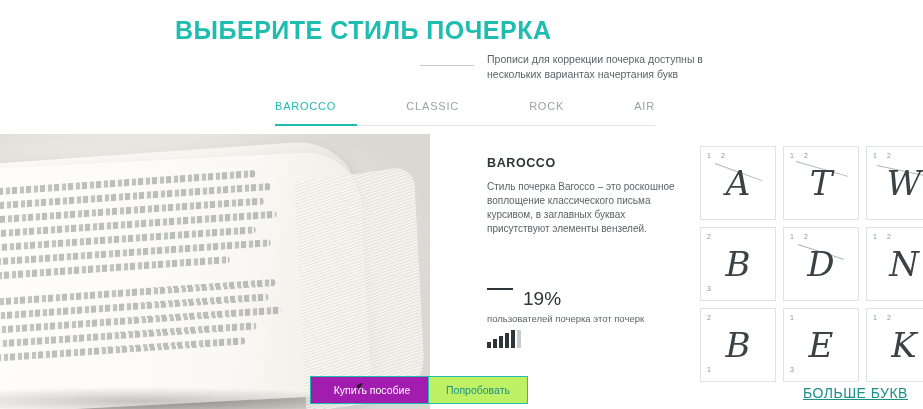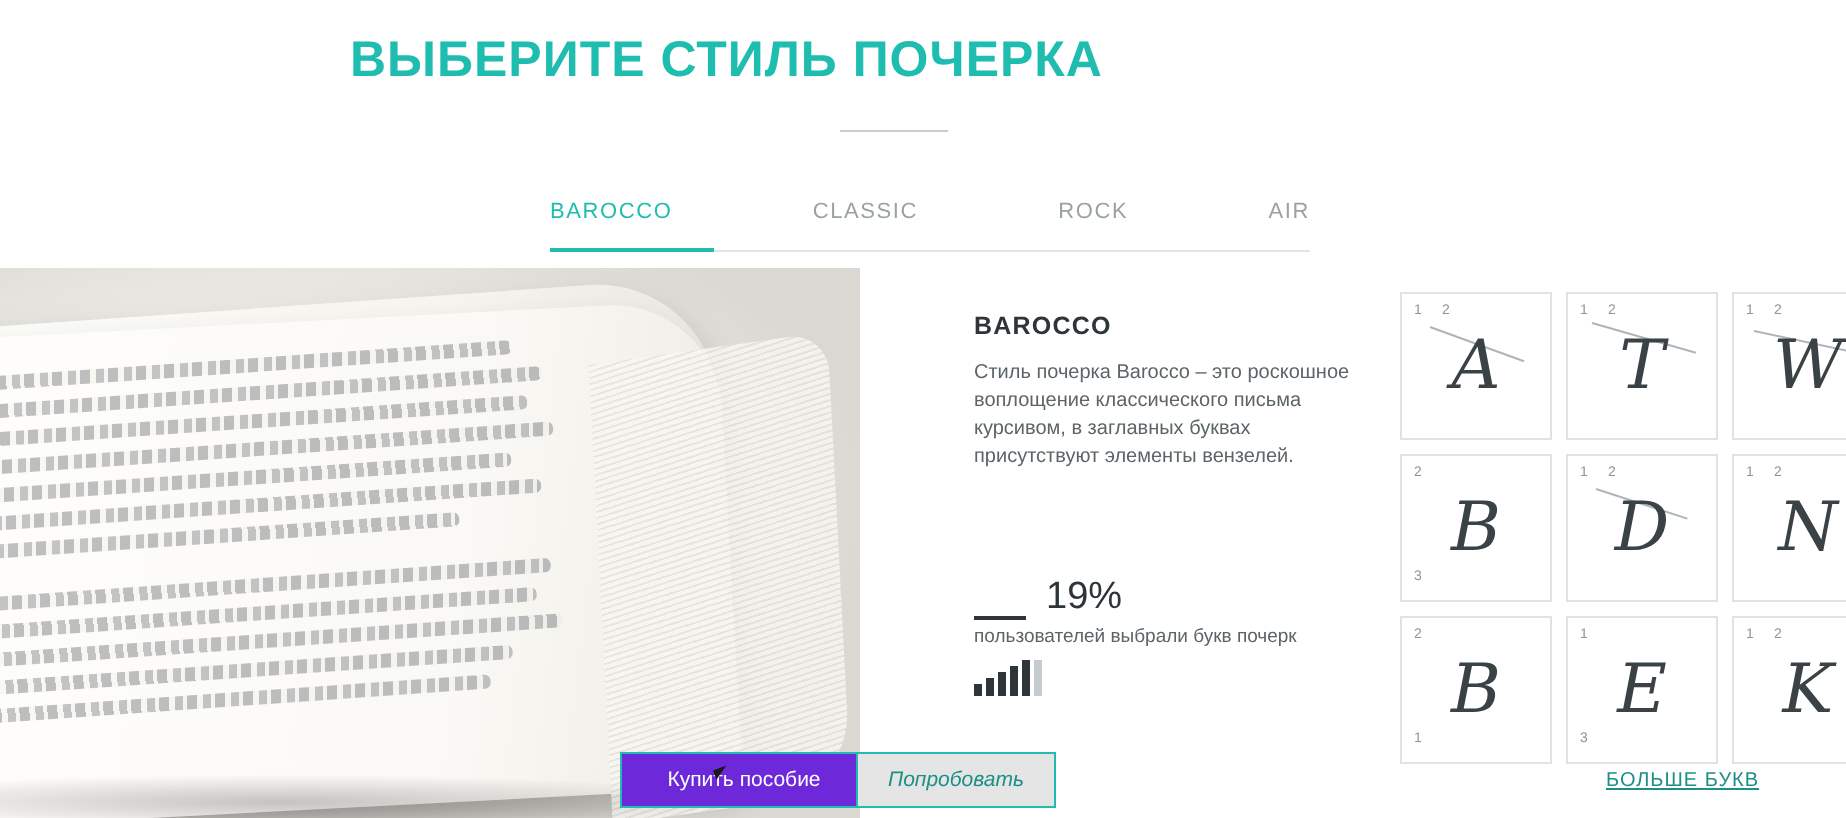--- a/index.html
+++ b/index.html
@@ -159,21 +159,21 @@
     margin-bottom: 9px;
   }
 
   .stat-block {
     position: absolute;
     left: 487px; top: 288px;
     width: 210px;
   }
   .stat-row {
     display: flex;
-    align-items: flex-end;
+    align-items: flex-start;
     gap: 10px;
   }
   .stat-dash {
     width: 26px; height: 2px;
     background: #2d3538;
   }
   .stat-value {
     font-size: 19px;
     color: #2d3538;
   }
@@ -251,36 +251,35 @@
     font-size: 10.5px;
     font-family: inherit;
     cursor: pointer;
     display: flex;
     align-items: center;
     justify-content: center;
   }
   .btn-buy {
     left: 310px; top: 376px;
     width: 124px;
-    background: #6d28d9;
+    background: #a21caf;
     border: 1px solid #1fbdb0;
     color: #ffffff;
   }
   .btn-try {
     left: 428px; top: 376px;
     width: 100px;
-    background: #e5e5e5;
+    background: #bef264;
     border: 1px solid #1fbdb0;
     color: #1c8f86;
-    font-style: italic;
   }
   .more-link {
     position: absolute;
     left: 803px; top: 385px;
-    font-size: 10px;
+    font-size: 14px;
     letter-spacing: 0.5px;
     color: #1c8f86;
     text-decoration: underline;
     cursor: pointer;
   }
 
   .cursor {
     position: absolute;
     left: 357px; top: 383px;
     width: 0; height: 0;
@@ -291,20 +290,21 @@
   }
 </style>
 </head>
 <body>
 
 <div class="page">
 
   <h1 class="page-title">ВЫБЕРИТЕ СТИЛЬ ПОЧЕРКА</h1>
 
   <div class="subtitle-rule"></div>
+  <div class="subtitle">Прописи для коррекции почерка доступны в нескольких вариантах начертания букв</div>
 
   <div class="tabs">
     <button class="tab active">BAROCCO</button>
     <button class="tab">CLASSIC</button>
     <button class="tab">ROCK</button>
     <button class="tab">AIR</button>
   </div>
   <div class="tabs-baseline"></div>
   <div class="tabs-underline"></div>
 
@@ -334,21 +334,21 @@
   <div class="desc">
     <div class="desc-title">BAROCCO</div>
     <p class="desc-p">Стиль почерка Barocco – это роскошное воплощение классического письма курсивом, в заглавных буквах присутствуют элементы вензелей.</p>
   </div>
 
   <div class="stat-block">
     <div class="stat-row">
       <span class="stat-dash"></span>
       <span class="stat-value">19%</span>
     </div>
-    <div class="stat-caption">пользователей выбрали букв почерк</div>
+    <div class="stat-caption">пользователей почерка этот почерк</div>
   </div>
 
   <div class="bars-block">
     <div class="bars">
       <div class="bar" style="height:6px"></div>
       <div class="bar" style="height:9px"></div>
       <div class="bar" style="height:12px"></div>
       <div class="bar" style="height:15px"></div>
       <div class="bar" style="height:18px"></div>
       <div class="bar off" style="height:18px"></div>

